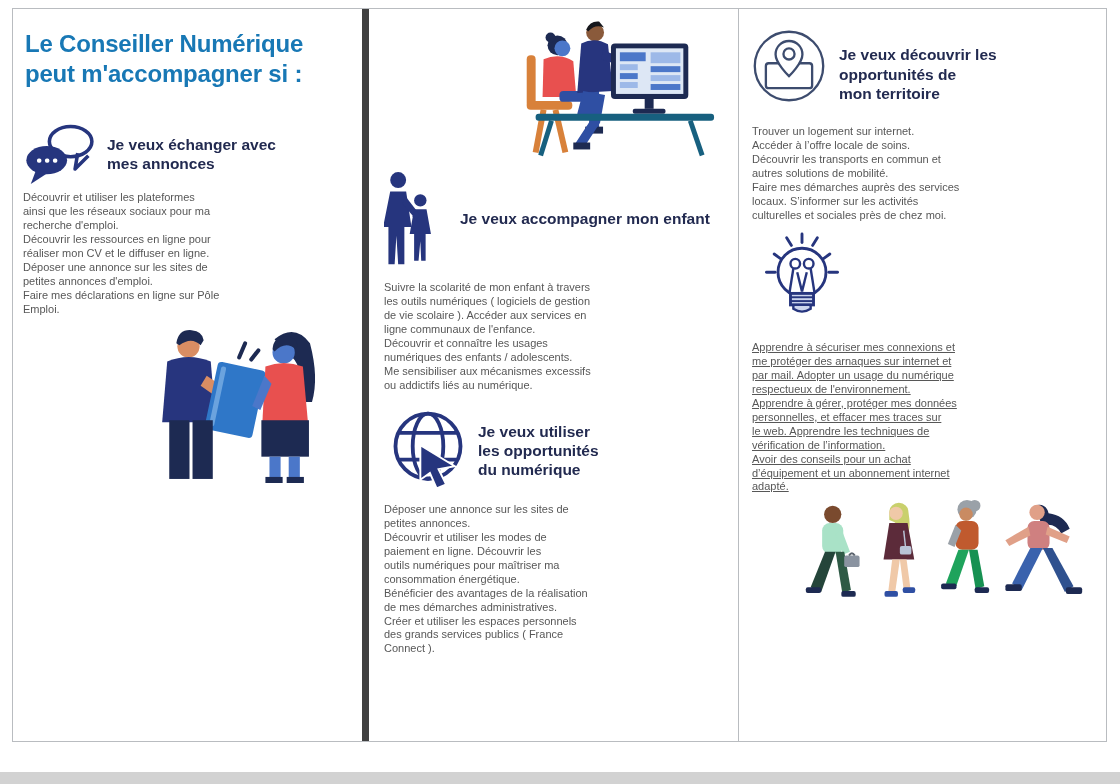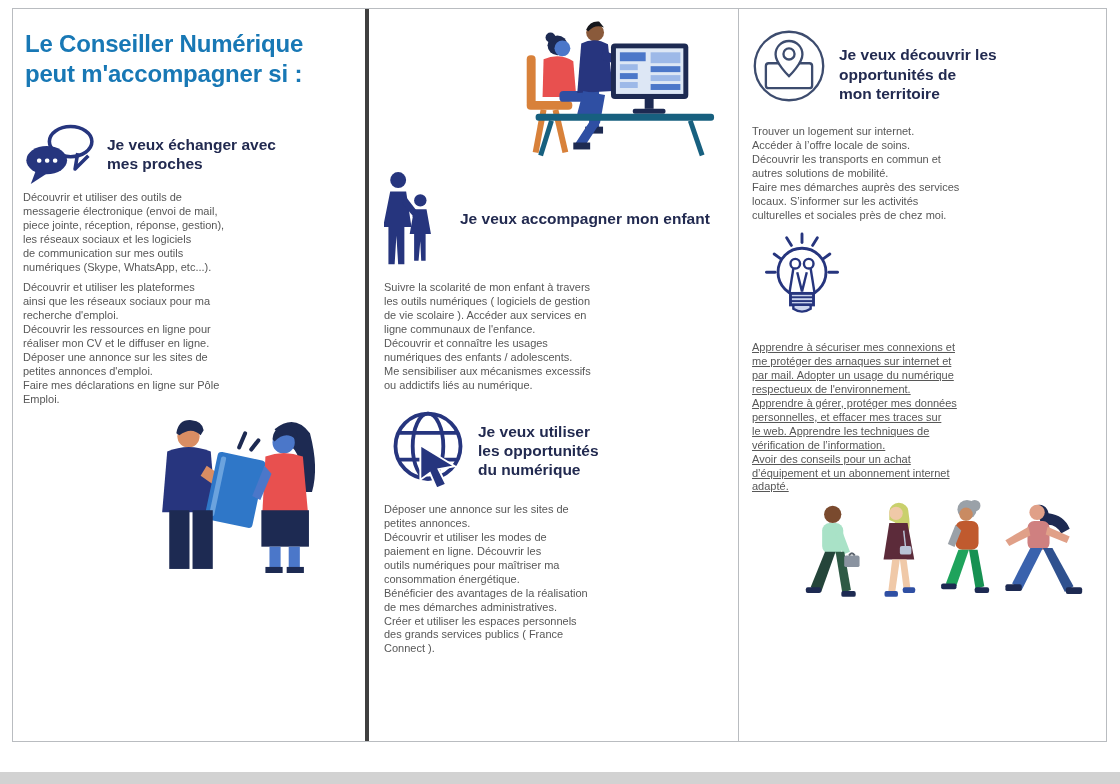--- a/index.html
+++ b/index.html
@@ -6,21 +6,21 @@
   body{
     width:1120px;height:784px;position:relative;overflow:hidden;
     background:#ffffff;font-family:"Liberation Sans",sans-serif;
     -webkit-font-smoothing:antialiased;
   }
   .flyer{
     position:absolute;left:12px;top:8px;width:1095px;height:734px;
     border:1px solid #b9bcc0;display:flex;background:#fff;box-sizing:border-box;
   }
   .col{box-sizing:border-box;height:100%;}
-  .col-left{width:356px;border-right:4px solid #404040;padding:12px 18px 0 10px;}
+  .col-left{width:356px;border-right:7px solid #404040;padding:12px 18px 0 10px;}
   .col-mid{width:370px;border-right:1px solid #b9bcc0;padding:0 4px 0 15px;}
   .col-right{flex:1;padding:12px 6px 0 13px;}
   .page-title{
     margin:8px 0 0 2px;font-size:24px;font-weight:bold;color:#1878b5;
     line-height:1.26;white-space:pre-line;letter-spacing:-0.2px;
   }
   .section-head{display:flex;align-items:center;gap:10px;}
   .heading{
     font-size:15.5px;font-weight:bold;color:#222a50;line-height:1.24;
     white-space:pre-line;
@@ -46,28 +46,22 @@
       <svg class="icon" width="74" height="62" viewBox="0 0 80 70">
         <ellipse cx="52" cy="21" rx="24" ry="17" fill="none" stroke="#26357e" stroke-width="4"></ellipse>
         <path d="M60,34 L57,52 L72,37" fill="none" stroke="#26357e" stroke-width="4" stroke-linejoin="round"></path>
         <ellipse cx="25" cy="42" rx="23" ry="16" fill="#26357e"></ellipse>
         <path d="M13,53 L7,69 L27,56 Z" fill="#26357e"></path>
         <rect x="14" y="40" width="5" height="5" rx="2" fill="#ffffff"></rect>
         <rect x="23" y="40" width="5" height="5" rx="2" fill="#ffffff"></rect>
         <rect x="32" y="40" width="5" height="5" rx="2" fill="#ffffff"></rect>
       </svg>
       <div class="heading">Je veux échanger avec
-mes proches</div>
-    </div>
-    <p class="body-text">Découvrir et utiliser des outils de
-messagerie électronique (envoi de mail,
-piece jointe, réception, réponse, gestion),
-les réseaux sociaux et les logiciels
-de communication sur mes outils
-numériques (Skype, WhatsApp, etc...).</p>
+mes annonces</div>
+    </div>
 
     <p class="body-text">Découvrir et utiliser les plateformes
 ainsi que les réseaux sociaux pour ma
 recherche d'emploi.
 Découvrir les ressources en ligne pour
 réaliser mon CV et le diffuser en ligne.
 Déposer une annonce sur les sites de
 petites annonces d'emploi.
 Faire mes déclarations en ligne sur Pôle
 Emploi.</p>

